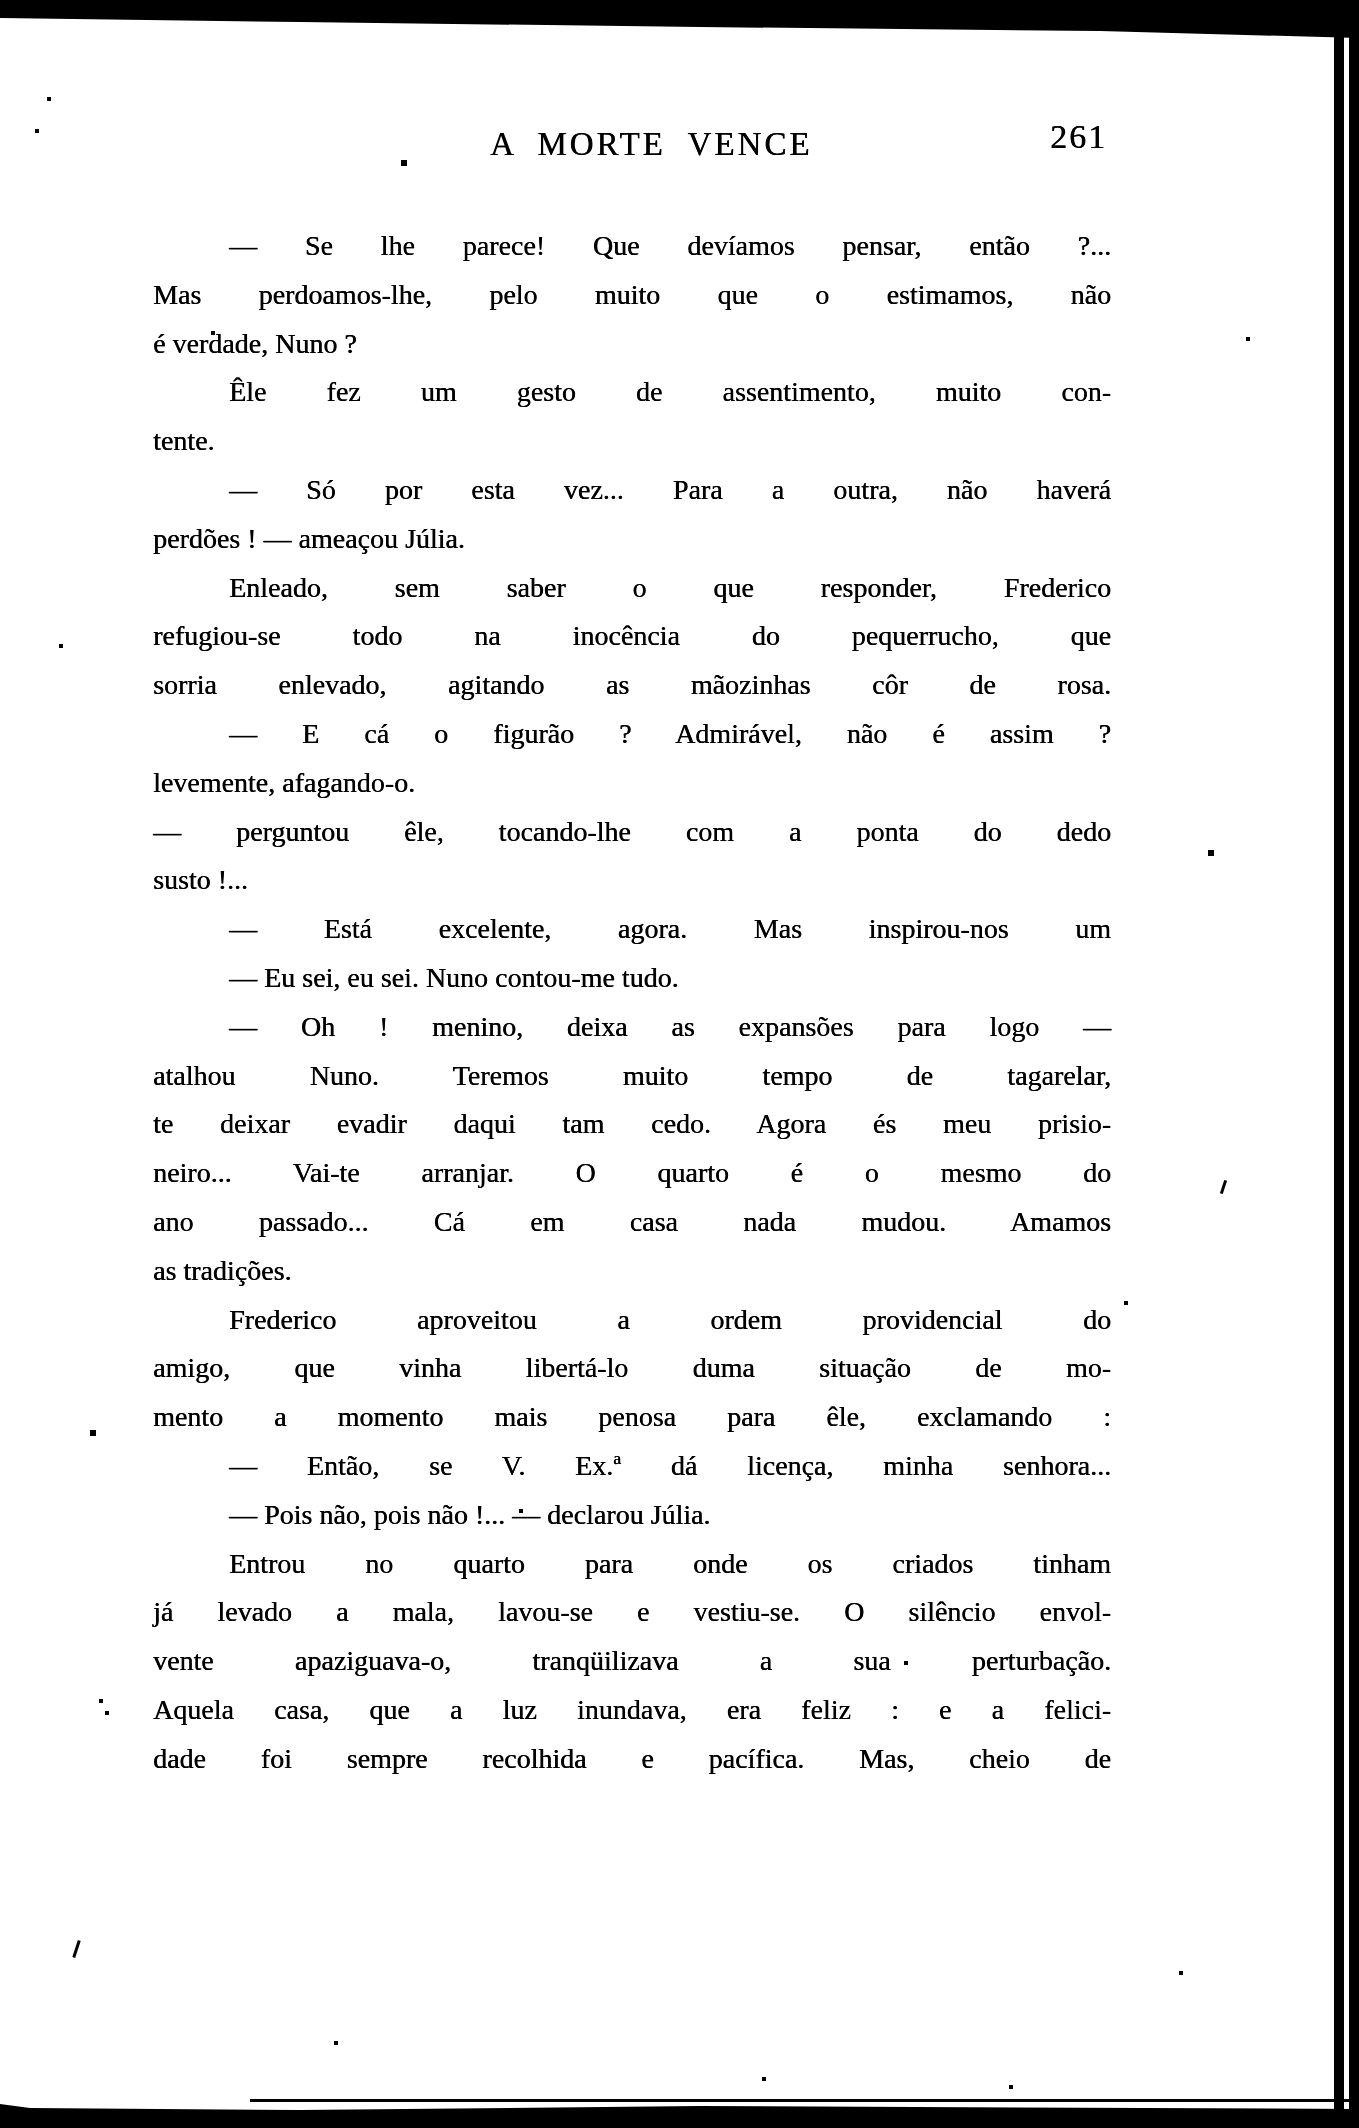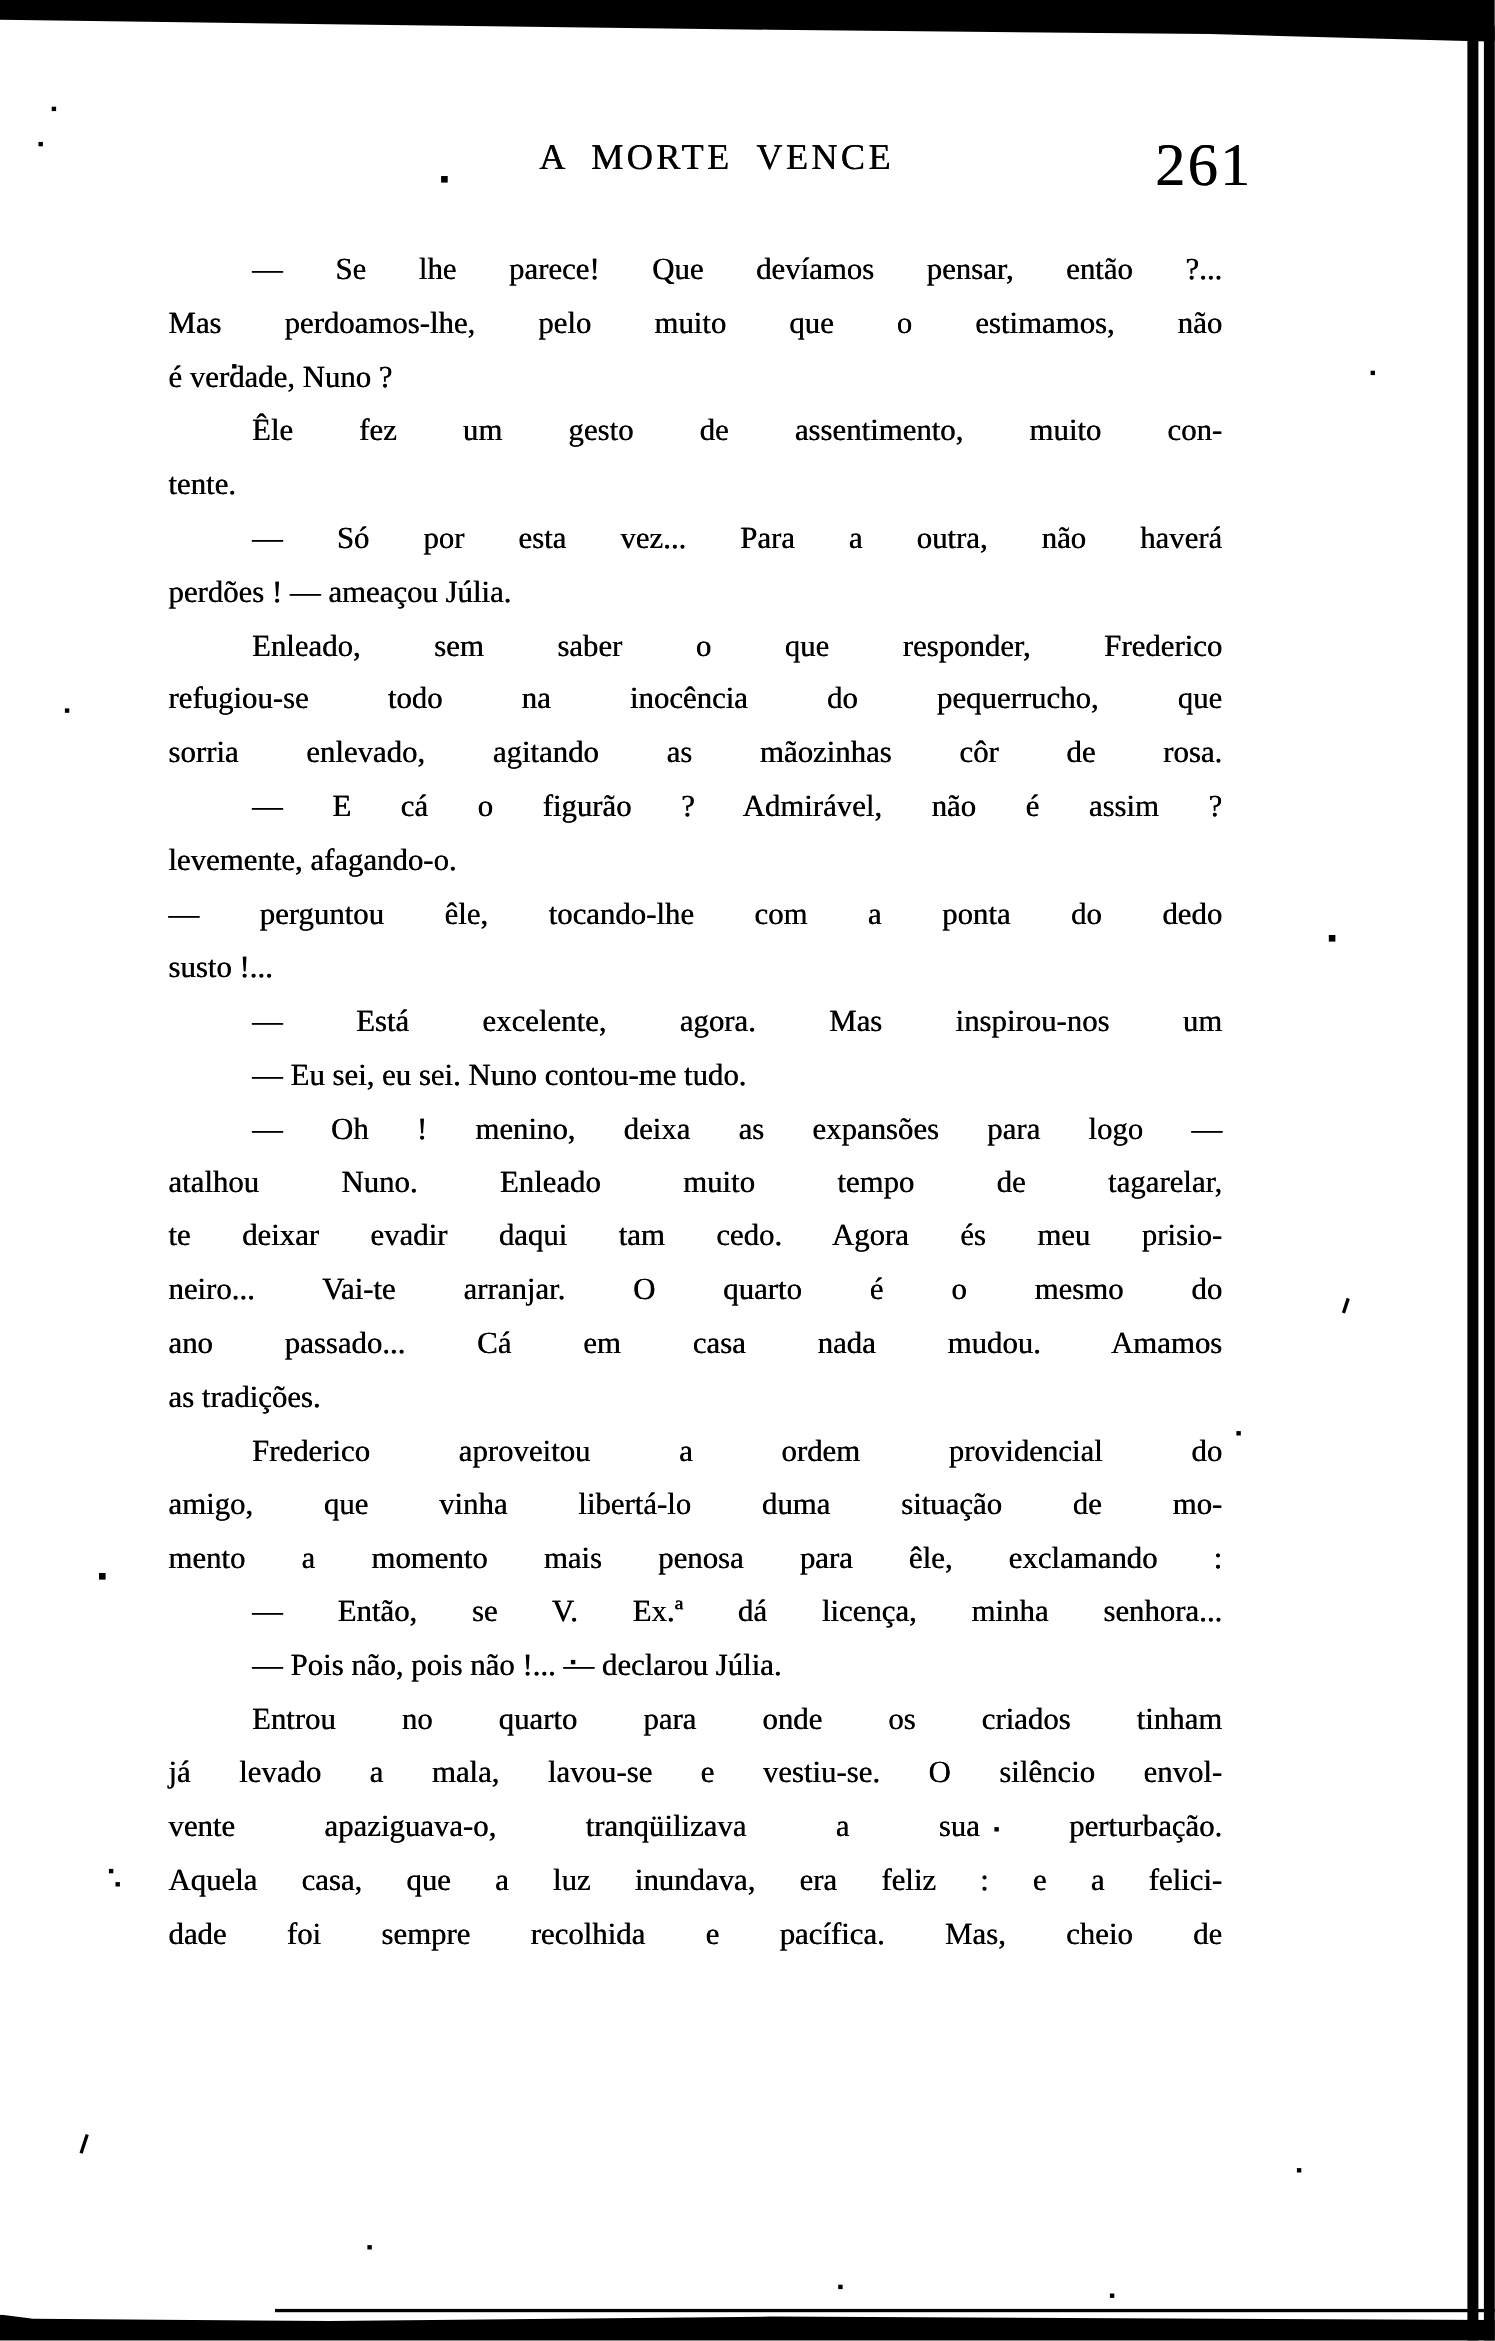--- a/index.html
+++ b/index.html
@@ -86,21 +86,21 @@
     position: absolute;
     left: 490px; top: 126px;
     font-size: 33px;
     letter-spacing: 3px;
     word-spacing: 11px;
     white-space: nowrap;
   }
   .page-number {
     position: absolute;
     left: 1050px; top: 118px;
-    font-size: 55px;
+    font-size: 34px;
     letter-spacing: 2px;
   }
 
   .textblock {
     position: absolute;
     left: 153px; top: 222px;
     width: 958px;
   }
   .line {
     height: 48.8px;
@@ -144,21 +144,21 @@
       <div class="line indent just">Enleado, sem saber o que responder, Frederico</div>
       <div class="line just">refugiou-se todo na inocência do pequerrucho, que</div>
       <div class="line just">sorria enlevado, agitando as mãozinhas côr de rosa.</div>
       <div class="line indent just">— E cá o figurão ? Admirável, não é assim ?</div>
       <div class="line">levemente, afagando-o.</div>
       <div class="line just">— perguntou êle, tocando-lhe com a ponta do dedo</div>
       <div class="line">susto !...</div>
       <div class="line indent just">— Está excelente, agora. Mas inspirou-nos um</div>
       <div class="line indent">— Eu sei, eu sei. Nuno contou-me tudo.</div>
       <div class="line indent just">— Oh ! menino, deixa as expansões para logo —</div>
-      <div class="line just">atalhou Nuno. Enleado muito tempo de tagarelar,</div>
+      <div class="line just">atalhou Nuno. Teremos muito tempo de tagarelar,</div>
       <div class="line just">te deixar evadir daqui tam cedo. Agora és meu prisio-</div>
       <div class="line just">neiro... Vai-te arranjar. O quarto é o mesmo do</div>
       <div class="line just">ano passado... Cá em casa nada mudou. Amamos</div>
       <div class="line">as tradições.</div>
       <div class="line indent just">Frederico aproveitou a ordem providencial do</div>
       <div class="line just">amigo, que vinha libertá-lo duma situação de mo-</div>
       <div class="line just">mento a momento mais penosa para êle, exclamando :</div>
       <div class="line indent just">— Então, se V. Ex.ª dá licença, minha senhora...</div>
       <div class="line indent">— Pois não, pois não !... — declarou Júlia.</div>
       <div class="line indent just">Entrou no quarto para onde os criados tinham</div>

